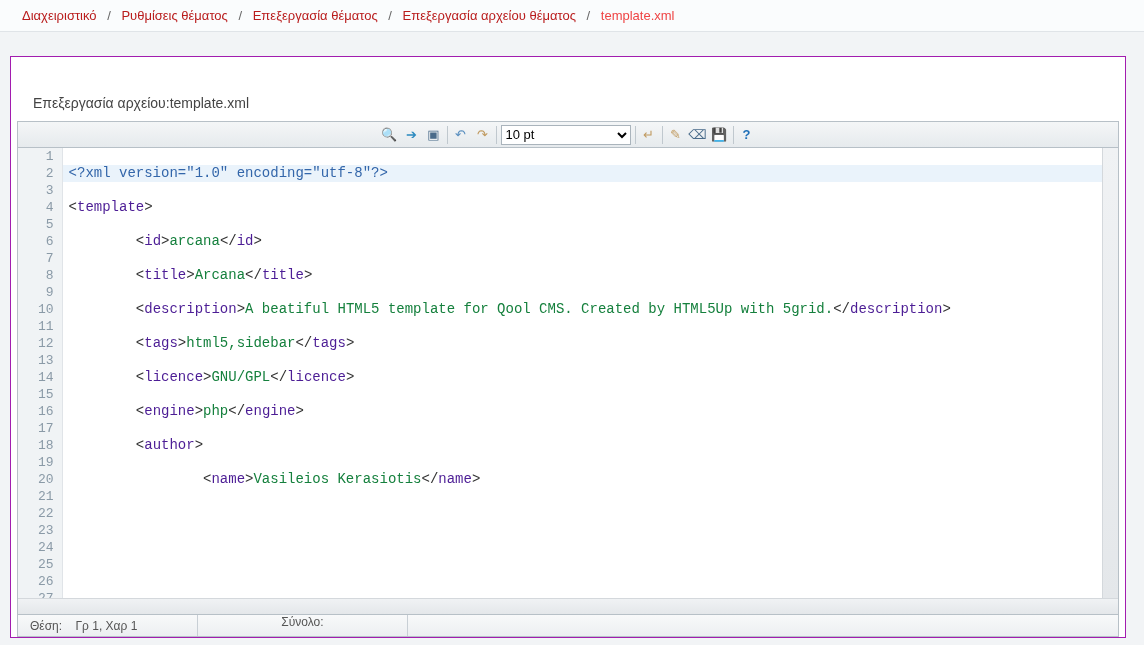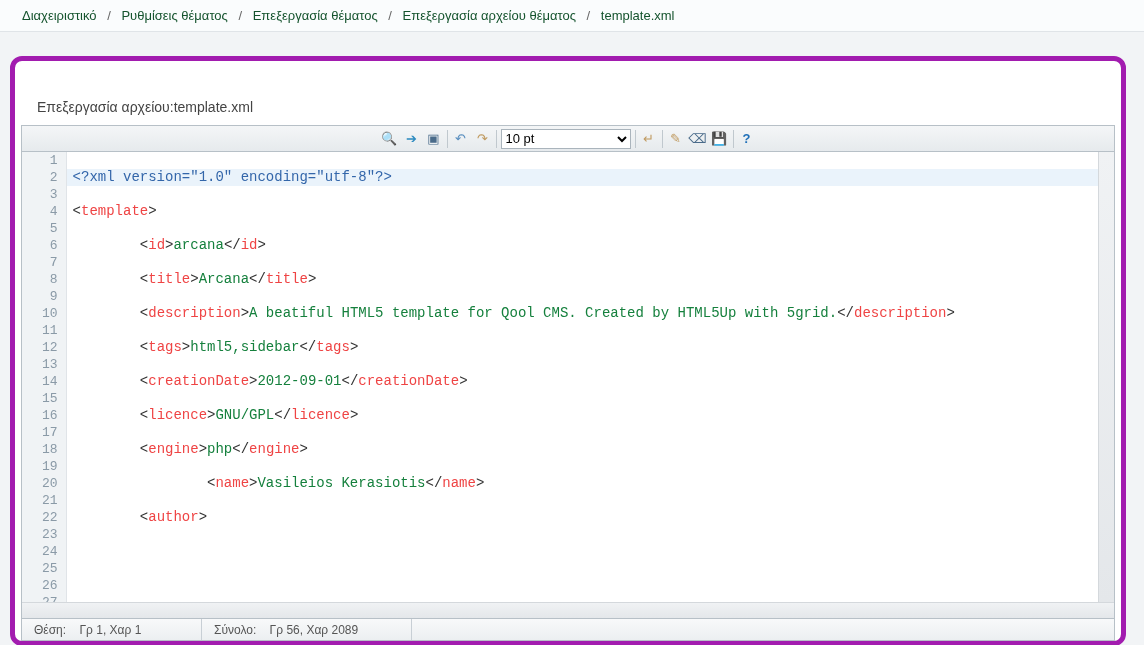--- a/index.html
+++ b/index.html
@@ -10,36 +10,36 @@
     font-size: 13px;
     color: #333;
   }
   .breadcrumb {
     background: #fafcfd;
     border-bottom: 1px solid #e0e4e8;
     padding: 8px 22px;
     font-size: 13px;
   }
   .breadcrumb a {
-    color: #14532d;
+    color: #b91c1c;
     text-decoration: none;
     cursor: pointer;
   }
   .breadcrumb .sep {
     margin: 0 7px;
     color: #666;
   }
   .breadcrumb .current {
-    color: #14532d;
+    color: #ef4444;
   }
   .page-wrap {
     margin: 24px 18px 0 10px;
     background: #fff;
-    border: 5px solid #a21caf;
-    border-radius: 12px;
+    border: 1px solid #a21caf;
+    border-radius: 0;
   }
   .page-title {
     padding: 38px 22px 10px 22px;
     font-size: 14px;
     color: #444;
   }
   .editor-container {
     margin: 0 6px 0 6px;
     border: 1px solid #b7c0c7;
   }
@@ -103,21 +103,21 @@
     overflow-x: auto;
   }
   .code-line.highlighted {
     background: #eaf3fb;
     margin-left: -6px;
     padding-left: 6px;
     margin-right: -6px;
   }
   .punc { color: #333; }
   .pi   { color: #3366aa; }
-  .tag  { color: #ef4444; }
+  .tag  { color: #4c1d95; }
   .txt  { color: #15803d; }
   .scrollbar-v {
     width: 16px;
     background: linear-gradient(#f0f2f4,#e4e7ea);
     border-left: 1px solid #d4d8dc;
   }
   .statusbar {
     display: flex;
     align-items: center;
     height: 22px;
@@ -212,25 +212,24 @@
           <div>26</div>
           <div>27</div>
       </div>
       <div class="code">
 <div class="code-line highlighted"><span class="pi">&lt;?xml version="1.0" encoding="utf-8"?&gt;</span></div>
 <div class="code-line"><span class="punc">&lt;</span><span class="tag">template</span><span class="punc">&gt;</span></div>
 <div class="code-line">        <span class="punc">&lt;</span><span class="tag">id</span><span class="punc">&gt;</span><span class="txt">arcana</span><span class="punc">&lt;/</span><span class="tag">id</span><span class="punc">&gt;</span></div>
 <div class="code-line">        <span class="punc">&lt;</span><span class="tag">title</span><span class="punc">&gt;</span><span class="txt">Arcana</span><span class="punc">&lt;/</span><span class="tag">title</span><span class="punc">&gt;</span></div>
 <div class="code-line">        <span class="punc">&lt;</span><span class="tag">description</span><span class="punc">&gt;</span><span class="txt">A beatiful HTML5 template for Qool CMS. Created by HTML5Up with 5grid.</span><span class="punc">&lt;/</span><span class="tag">description</span><span class="punc">&gt;</span></div>
 <div class="code-line">        <span class="punc">&lt;</span><span class="tag">tags</span><span class="punc">&gt;</span><span class="txt">html5,sidebar</span><span class="punc">&lt;/</span><span class="tag">tags</span><span class="punc">&gt;</span></div>
-<div class="code-line">        <span class="punc">&lt;</span><span class="tag">creationDate</span><span class="punc">&gt;</span><span class="txt">2012-09-01</span><span class="punc">&lt;/</span><span class="tag">creationDate</span><span class="punc">&gt;</span></div>
 <div class="code-line">        <span class="punc">&lt;</span><span class="tag">licence</span><span class="punc">&gt;</span><span class="txt">GNU/GPL</span><span class="punc">&lt;/</span><span class="tag">licence</span><span class="punc">&gt;</span></div>
 <div class="code-line">        <span class="punc">&lt;</span><span class="tag">engine</span><span class="punc">&gt;</span><span class="txt">php</span><span class="punc">&lt;/</span><span class="tag">engine</span><span class="punc">&gt;</span></div>
+<div class="code-line">        <span class="punc">&lt;</span><span class="tag">author</span><span class="punc">&gt;</span></div>
 <div class="code-line">                <span class="punc">&lt;</span><span class="tag">name</span><span class="punc">&gt;</span><span class="txt">Vasileios Kerasiotis</span><span class="punc">&lt;/</span><span class="tag">name</span><span class="punc">&gt;</span></div>
-<div class="code-line">        <span class="punc">&lt;</span><span class="tag">author</span><span class="punc">&gt;</span></div>
 
 
 
 
 
 
 
 
 
 
@@ -242,21 +241,21 @@
       <div class="scrollbar-v"></div>
     </div>
 
     <div class="scrollbar-h"></div>
 
     <div class="statusbar">
       <div class="cell border" style="width:180px;">
         <span>Θέση:</span>&nbsp;&nbsp;&nbsp;&nbsp;
         <span>Γρ 1, Χαρ 1</span>
       </div>
-      <div class="cell border" style="width:210px;">
+      <div class="cell border" style="width:210px;flex-direction:column;">
         <span>Σύνολο:</span>&nbsp;&nbsp;&nbsp;&nbsp;
         <span>Γρ 56, Χαρ 2089</span>
       </div>
       <div class="cell" style="flex:1"></div>
     </div>
 
   </div>
 </div>
 
 </body></html>

